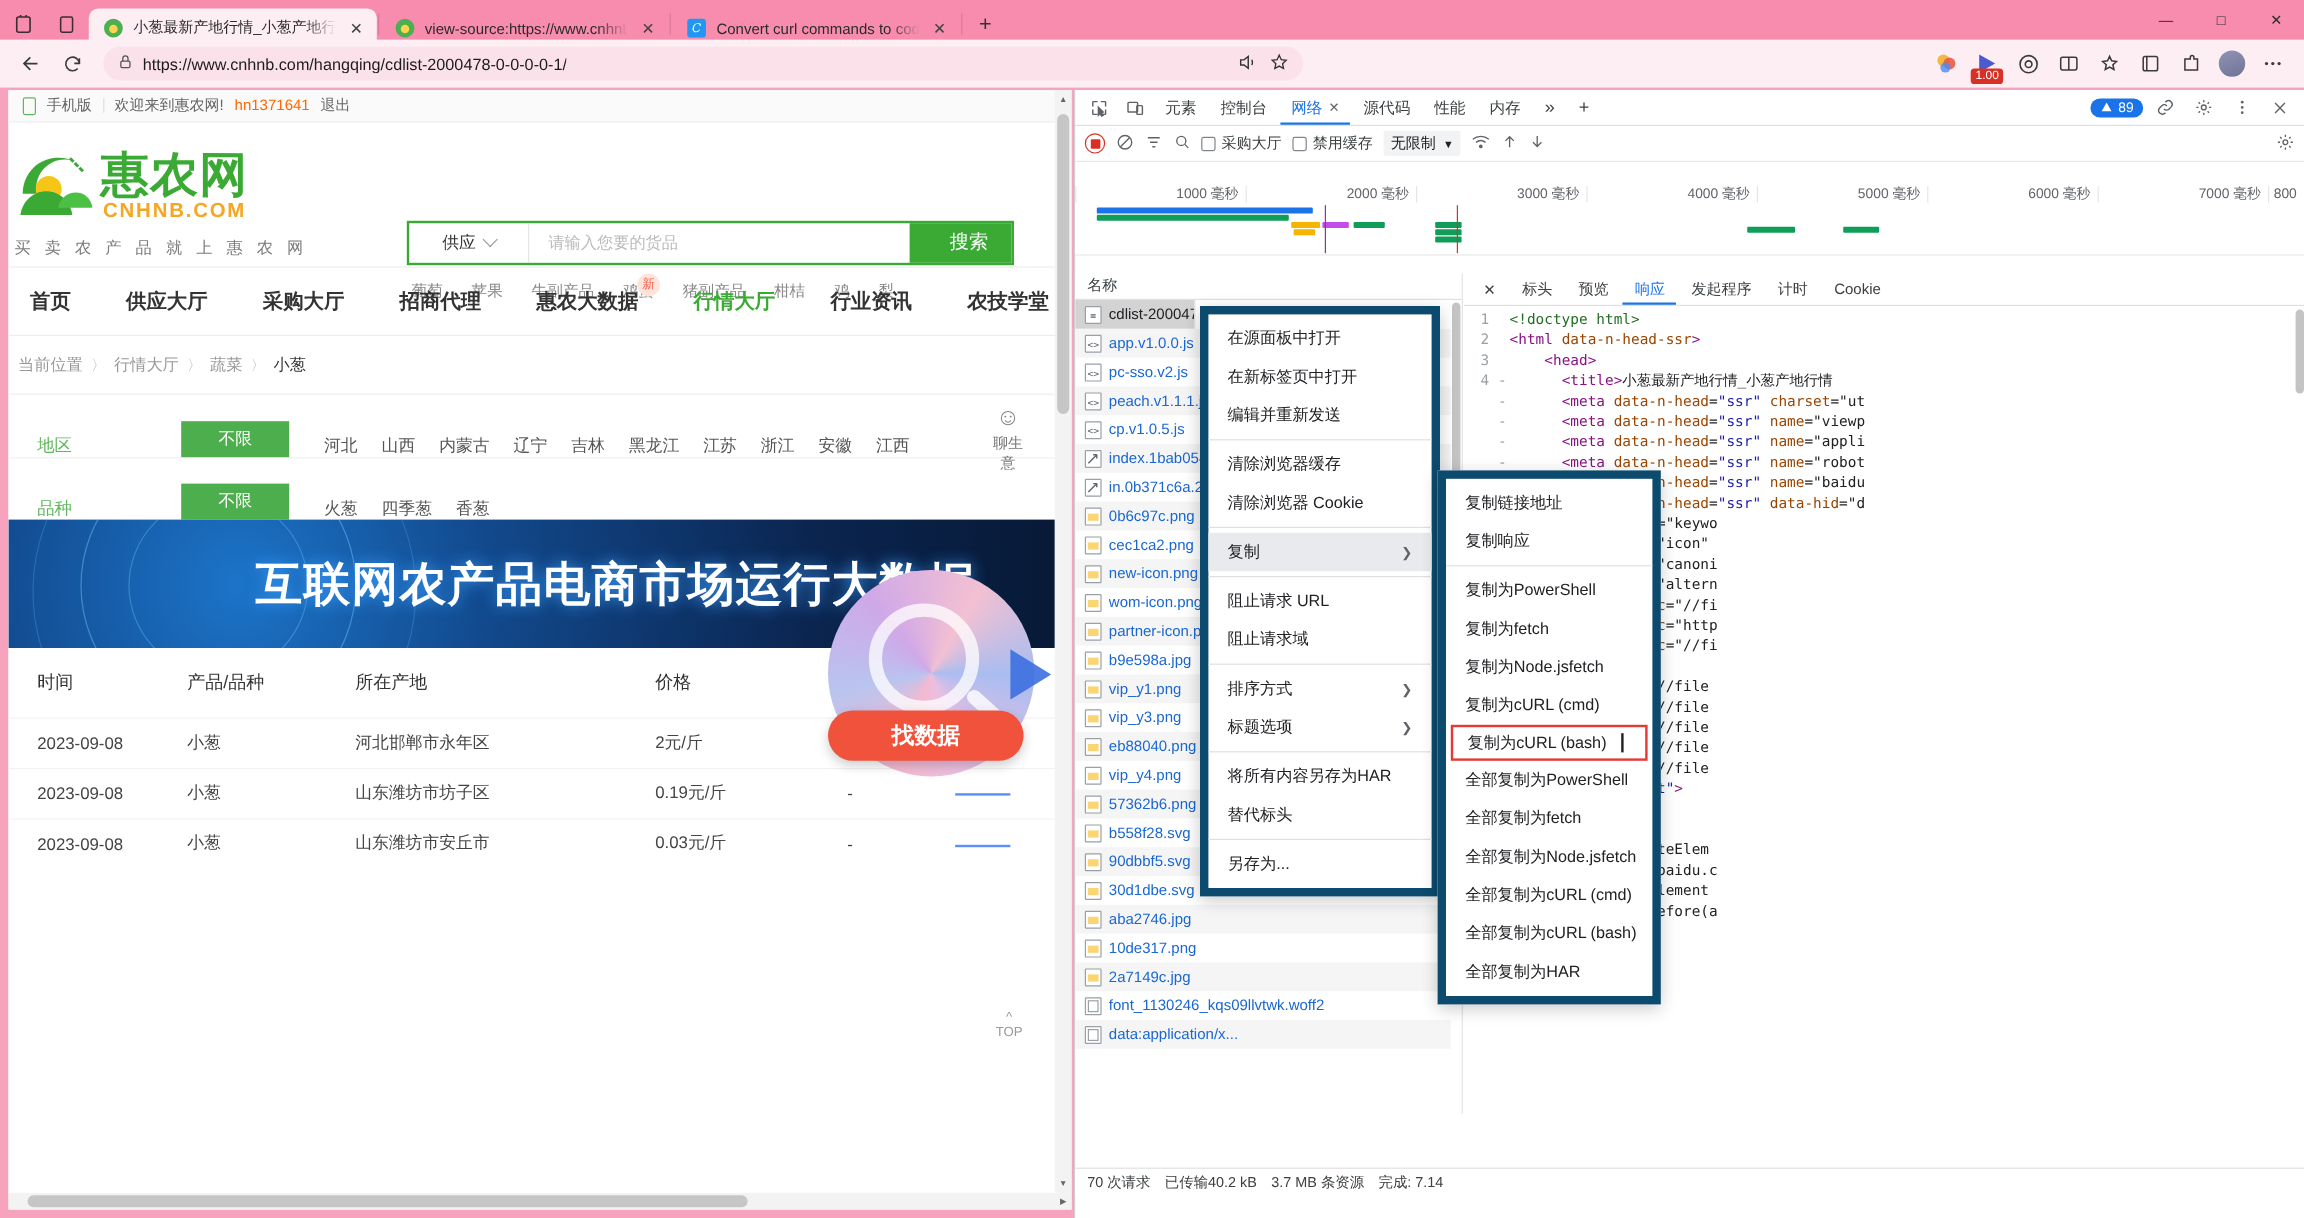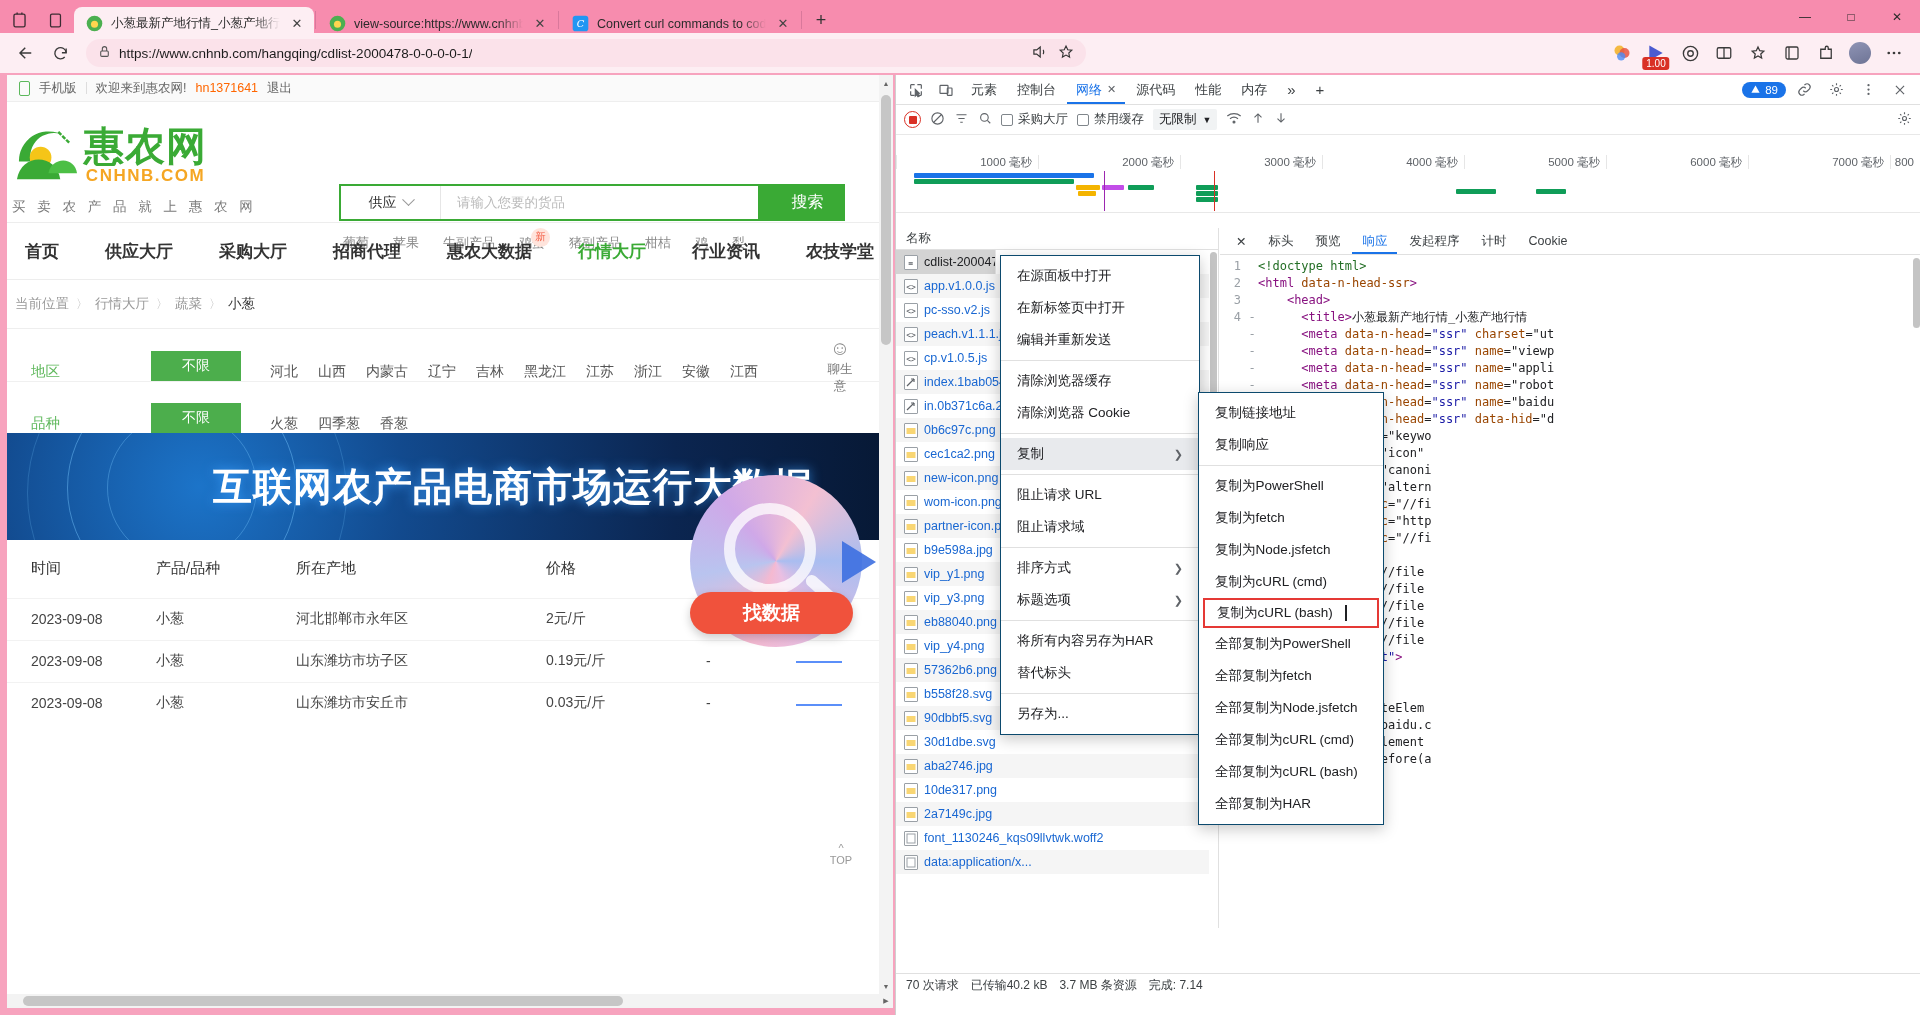--- a/index.html
+++ b/index.html
@@ -230,21 +230,21 @@
   .cl { display:flex; white-space:pre; }
   .gut { width:26px; text-align:right; color:#9aa0a6; flex:0 0 26px; padding-right:5px; }
   .fold { width:12px; flex:0 0 12px; color:#9aa0a6; text-align:center;}
   .tagc { color:#881280; } .attr { color:#994500; } .val { color:#1a1aa6; }
   .txtc { color:#202124; } .cmt { color:#236e25; }
   .code-sb { position:absolute; right:0; top:27px; width:9px; height:673px; background:#fff;}
   .code-sb .th { position:absolute; left:1px; top:3px; width:7px; height:70px;
                  background:#c4c4c4; border-radius:4px;}
 
   
-  .ctxmenu { position:absolute; background:#fff; border:1px solid #0c4a6e;
+  .ctxmenu { position:absolute; background:#fff; border:7px solid #0c4a6e;
              box-shadow:0 4px 14px rgba(0,0,0,.22); padding:4px 0; font-size:13.5px;
              color:#202124; z-index:50;text-align:right; }
   .ctxitem { height:32px; display:flex; align-items:center; padding:0 16px; white-space:nowrap;
              gap:10px; }
   .ctxitem.hl { background:#e8eaed; }
   .ctxitem .arrow { margin-left:auto; font-size:11px; color:#5f6368; }
   .ctxsep { height:1px; background:#e0e0e0; margin:4px 0; }
   #ctx1 { left:1000px; top:255px; width:200px; }
   #ctx2 { left:1198px; top:392px; width:186px; }
   .ctxitem.boxed { border:2px solid #e53935; margin:0 4px; padding:0 12px; height:30px; }

